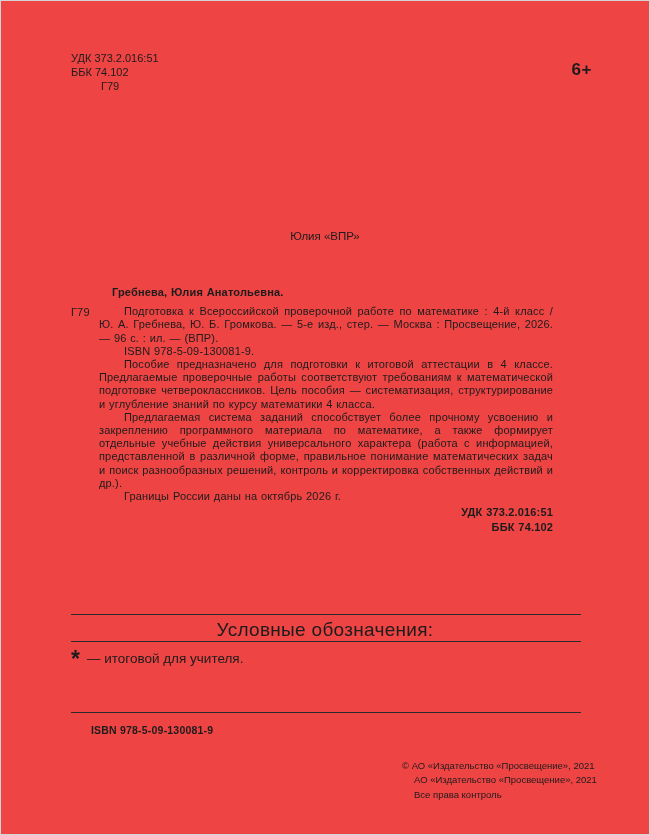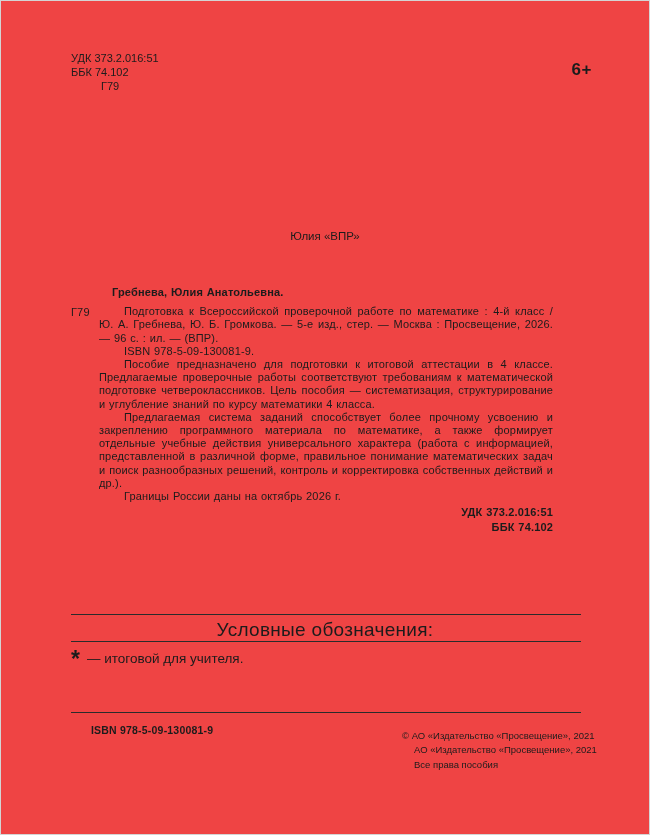--- a/index.html
+++ b/index.html
@@ -116,21 +116,21 @@
     left: 70px;
     top: 723px;
     font-size: 10.5px;
     font-weight: bold;
     letter-spacing: 0.2px;
     margin-left: 20px;
   }
   .copyright {
     position: absolute;
     left: 401px;
-    top: 728px;
+    top: 758px;
     font-size: 9.5px;
     line-height: 14.3px;
     color: #1c1c1c;
   }
   .copyright .ind { padding-left: 12px; }
 </style>
 </head>
 <body>
 
 <div class="page">
@@ -169,16 +169,16 @@
     <span class="star">*</span><span>—  итоговой  для  учителя.</span>
   </div>
 
   <div class="rule rule3"></div>
 
   <div class="footer-isbn">ISBN 978-5-09-130081-9</div>
 
   <div class="copyright">
     <div>© АО «Издательство «Просвещение», 2021</div>
     <div class="ind">АО «Издательство «Просвещение», 2021</div>
-    <div class="ind">Все права пособия</div>
+    <div class="ind">Все права контроль</div>
   </div>
 
 </div>
 
 </body></html>

